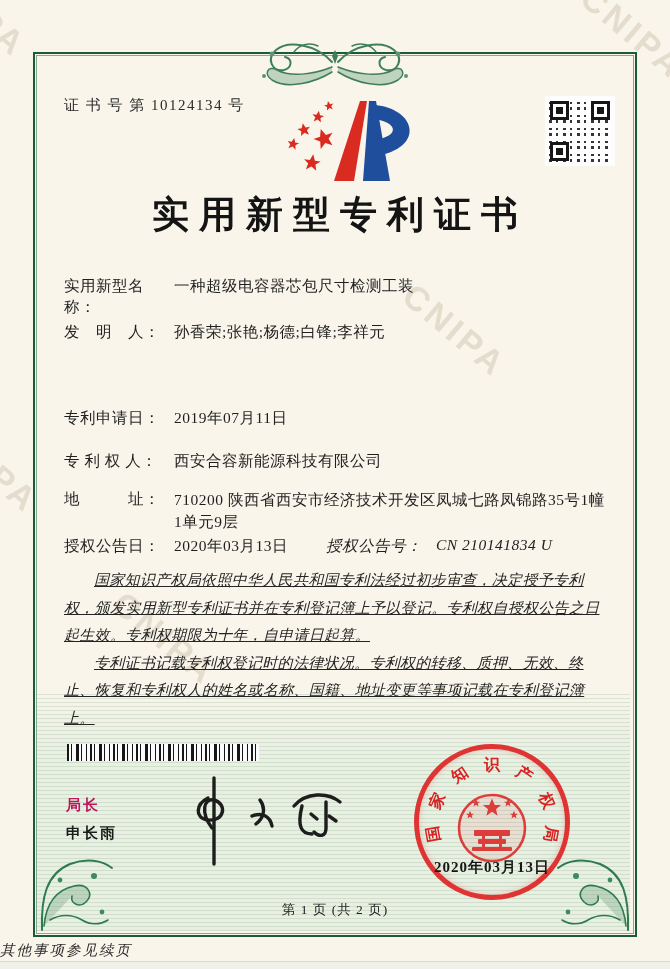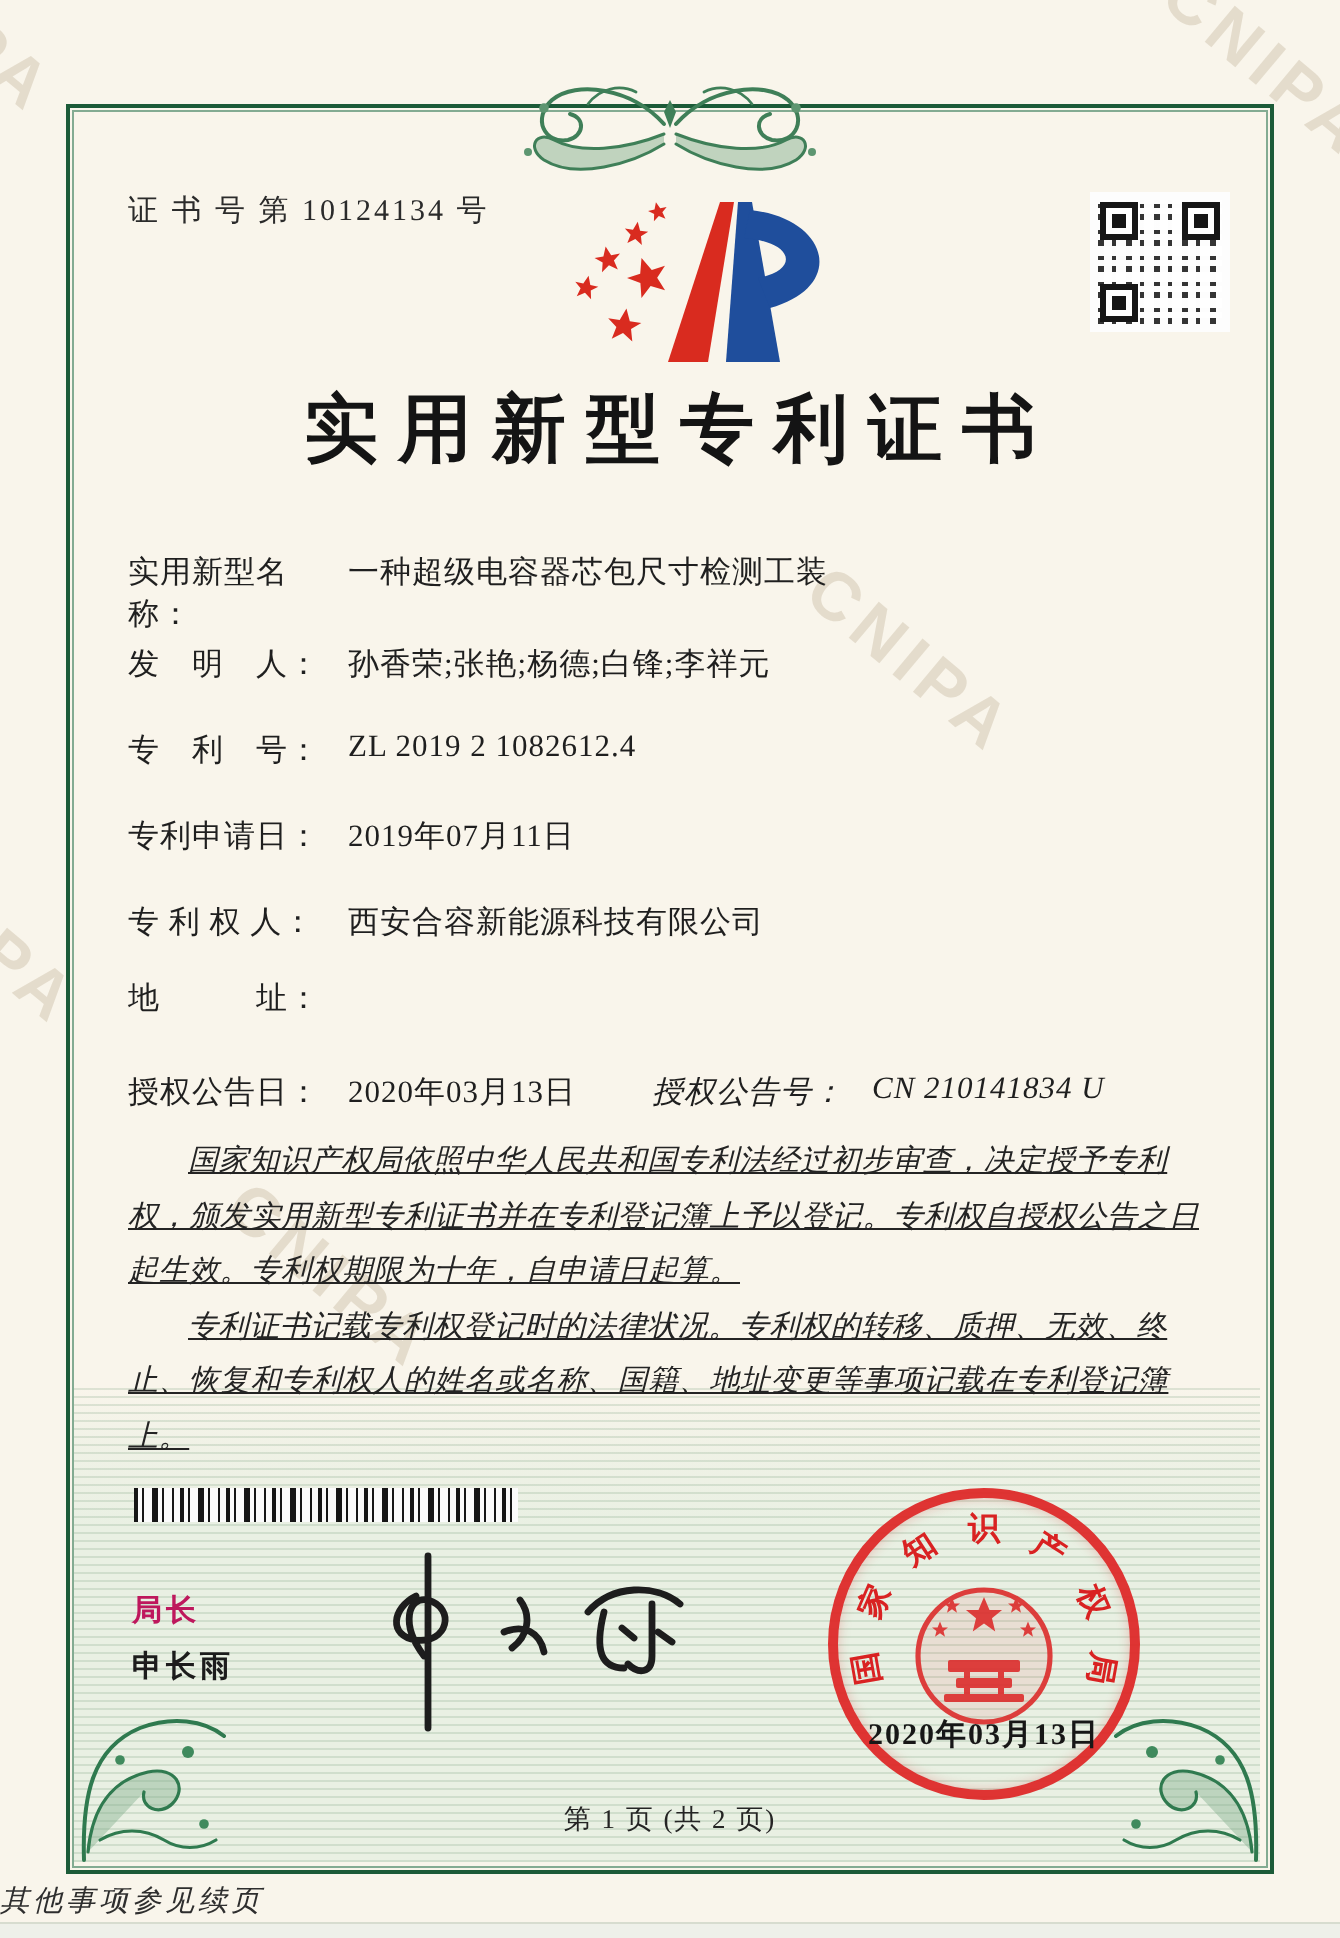--- a/index.html
+++ b/index.html
@@ -157,34 +157,31 @@
   <h1 class="abs title" style="margin:0;">实用新型专利证书</h1>
 
   <div class="row" style="top:322px;">
     <span class="lab">发　明　人：</span>
     <span class="val">孙香荣;张艳;杨德;白锋;李祥元</span>
   </div>
   <div class="row" style="top:276px;">
     <span class="lab">实用新型名称：</span>
     <span class="val">一种超级电容器芯包尺寸检测工装</span>
   </div>
-  <div class="row" style="top:365px;">
-    <span class="lab">专　利　号：</span>
-    <span class="val">ZL 2019 2 1082612.4</span>
-  </div>
   <div class="row" style="top:408px;">
     <span class="lab">专利申请日：</span>
     <span class="val">2019年07月11日</span>
   </div>
   <div class="row" style="top:451px;">
     <span class="lab">专 利 权 人：</span>
     <span class="val">西安合容新能源科技有限公司</span>
   </div>
   <div class="row" style="top:489px;">
     <span class="lab">地　　　址：</span>
+    <span class="val wrap">710200 陕西省西安市经济技术开发区凤城七路凤锦路35号1幢1单元9层</span>
   </div>
   <div class="row" style="top:536px;align-items:center;">
     <span class="lab">授权公告日：</span>
     <span class="val">2020年03月13日</span>
   </div>
   <div class="row pair2" style="top:536px;">
     <span class="lab">授权公告号：</span>
     <span class="val">CN 210141834 U</span>
   </div>
 

